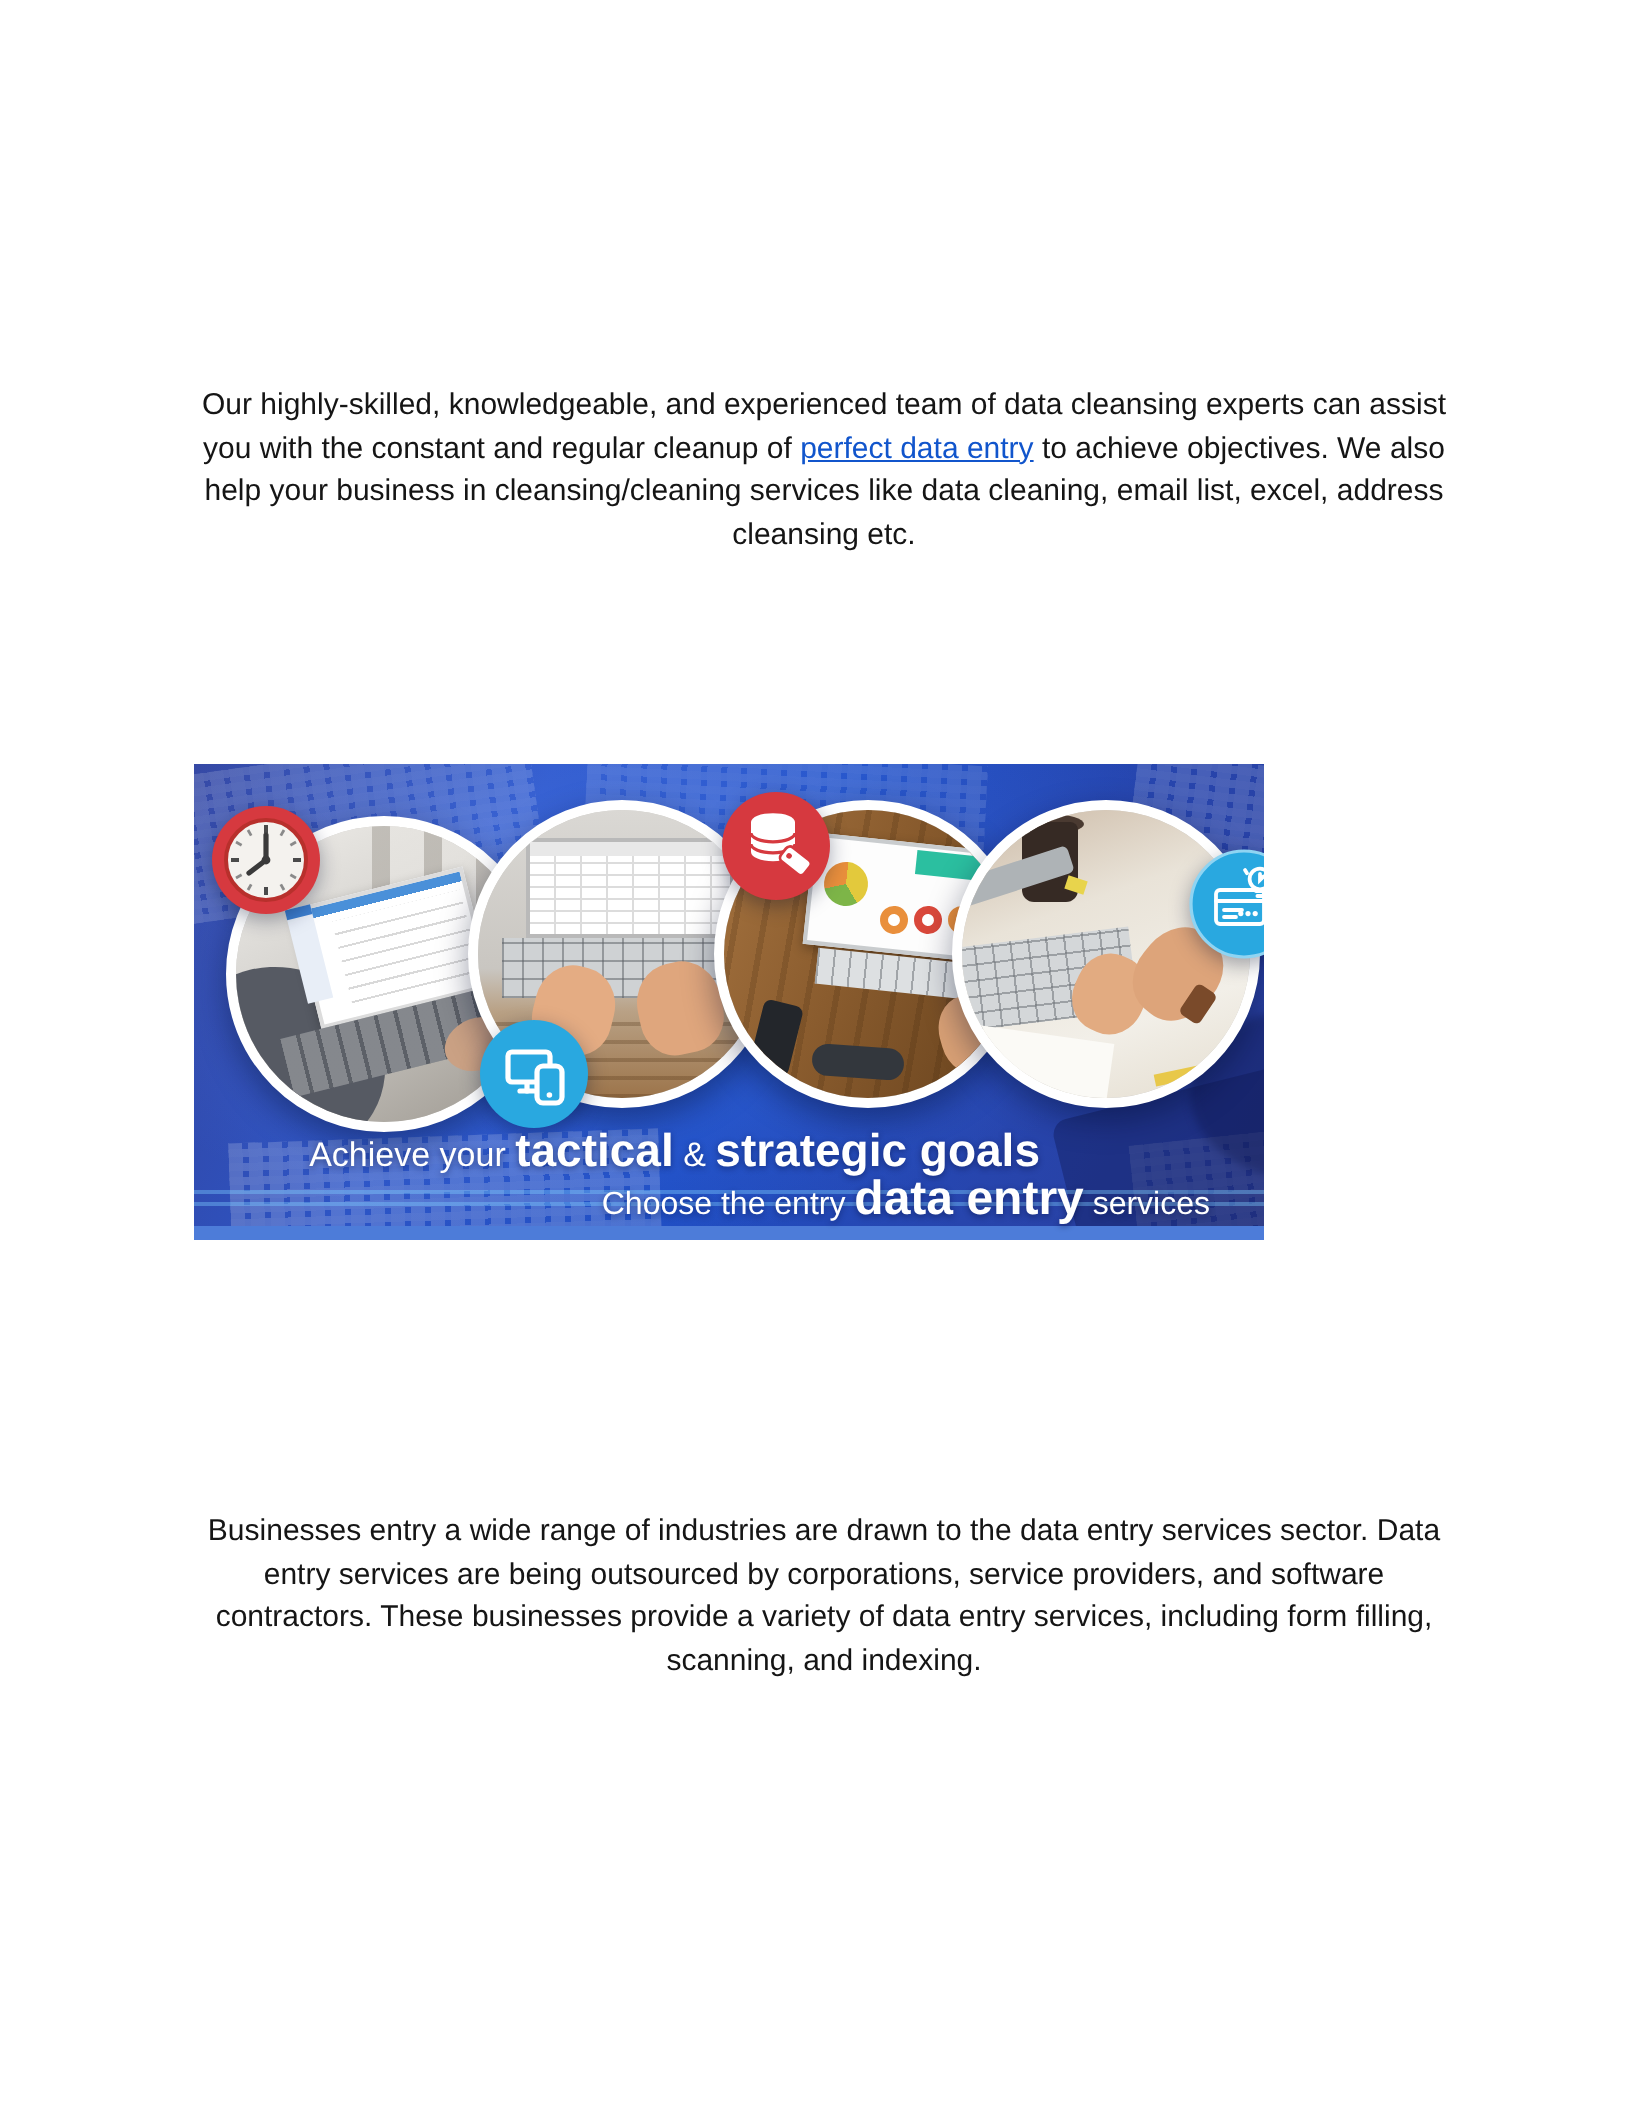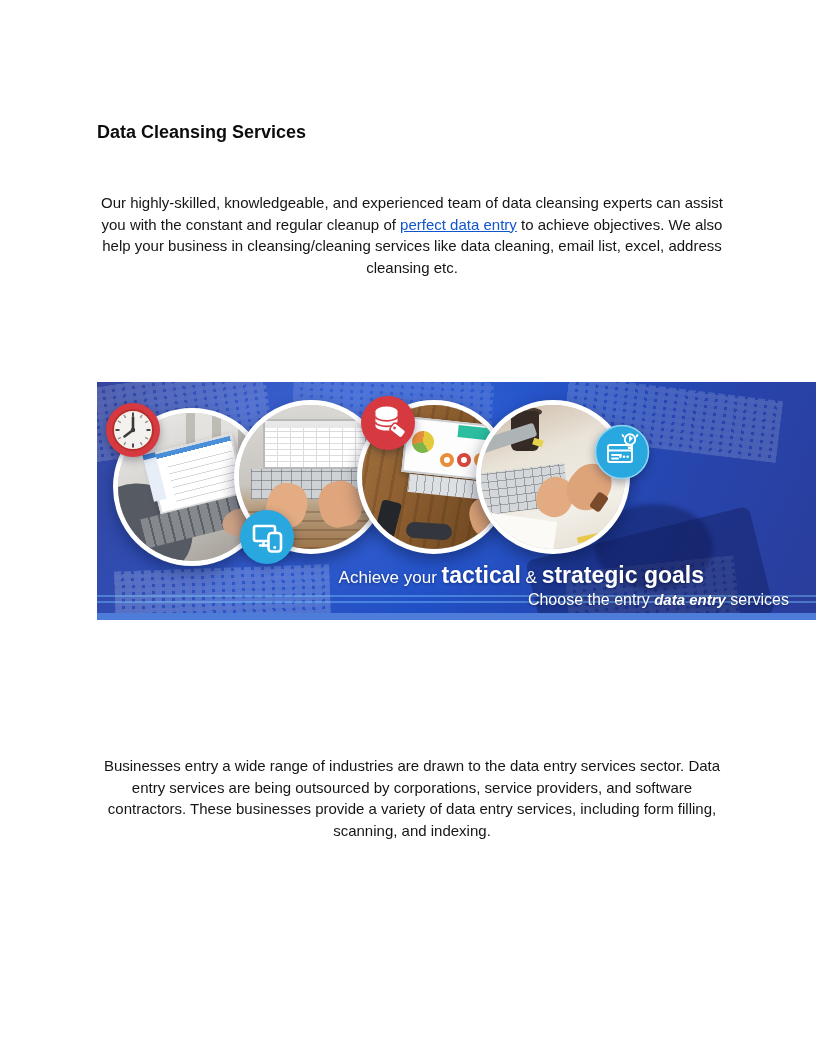--- a/index.html
+++ b/index.html
@@ -7,21 +7,21 @@
   body { font-family:"Liberation Sans", sans-serif; }
   .page { position:relative; width:816px; height:1056px; background:#ffffff; overflow:hidden; }
 
   .doc-heading { position:absolute; left:97px; top:122px; font-size:18px; font-weight:700; color:#0c0c0c; }
   .doc-para { position:absolute; left:97px; width:630px; font-size:15px; line-height:21.5px; color:#151515;text-align:center; }
   .para-1 { top:192px; }
   .para-2 { top:755px; }
   .doc-link { color:#1155cc; text-decoration:underline; cursor:pointer; }
 
   
-  .banner { position:absolute; left:97px; top:382px; width:719px; height:238px; overflow:hidden;
+  .banner { position:absolute; left:97px; top:382px; width:535px; height:238px; overflow:hidden;
     background:
       radial-gradient(ellipse 420px 240px at 38% 30%, rgba(90,140,255,.35), rgba(0,0,0,0) 70%),
       linear-gradient(115deg,#33449e 0%, #2d55c6 28%, #1f4ec4 52%, #2745ad 76%, #2a3d9b 100%);
   }
   .kb { position:absolute; opacity:.16;
     background:
       repeating-linear-gradient(90deg, rgba(255,255,255,.9) 0 7px, rgba(255,255,255,0) 7px 10px),
       repeating-linear-gradient(0deg, rgba(255,255,255,.9) 0 4px, rgba(255,255,255,0) 4px 7px); }
   .kb1 { left:-8px; top:-6px; width:180px; height:74px; transform:rotate(-8deg); }
   .kb2 { left:196px; top:-4px; width:200px; height:42px; transform:rotate(3deg); opacity:.13;}
@@ -114,28 +114,27 @@
   .badge svg { display:block; }
   .bdg-clock { left:9px; top:21px; }
   .bdg-db { left:264px; top:14px; }
   .bdg-dev { left:143px; top:128px; }
   .bdg-calc { left:497px; top:42px; }
 
   .tagline { position:absolute; right:0; color:#fff; text-shadow:0 1px 3px rgba(0,10,50,.45); white-space:nowrap; }
   .tag-l1 { top:180px; right:112px; font-size:17px; line-height:26px; }
   .tag-l1 b { font-size:23px; }
   .tag-l2 { top:206px; right:27px; font-size:16px; line-height:24px; }
-  .tag-l2 b { font-size:15px;font-style:italic; }
+  .tag-l2 b { font-size:24px; }
 </style>
 </head>
 <body>
 
 <div class="page">
 
-  <h1 class="doc-heading">Data Cleansing Services</h1>
 
   <p class="doc-para para-1"><span>Our highly-skilled, knowledgeable, and experienced team of data cleansing experts can assist you with the constant and regular cleanup of </span><a class="doc-link">perfect data entry</a><span> to achieve objectives. We also help your business in cleansing/cleaning services like data cleaning, email list, excel, address cleansing etc.</span></p>
 
   <div class="banner">
     <div class="kb kb1"></div>
     <div class="kb kb2"></div>
     <div class="kb kb3"></div>
     <div class="kb kb4"></div>
     <div class="kb kb5"></div>
     <div class="blob"></div>

